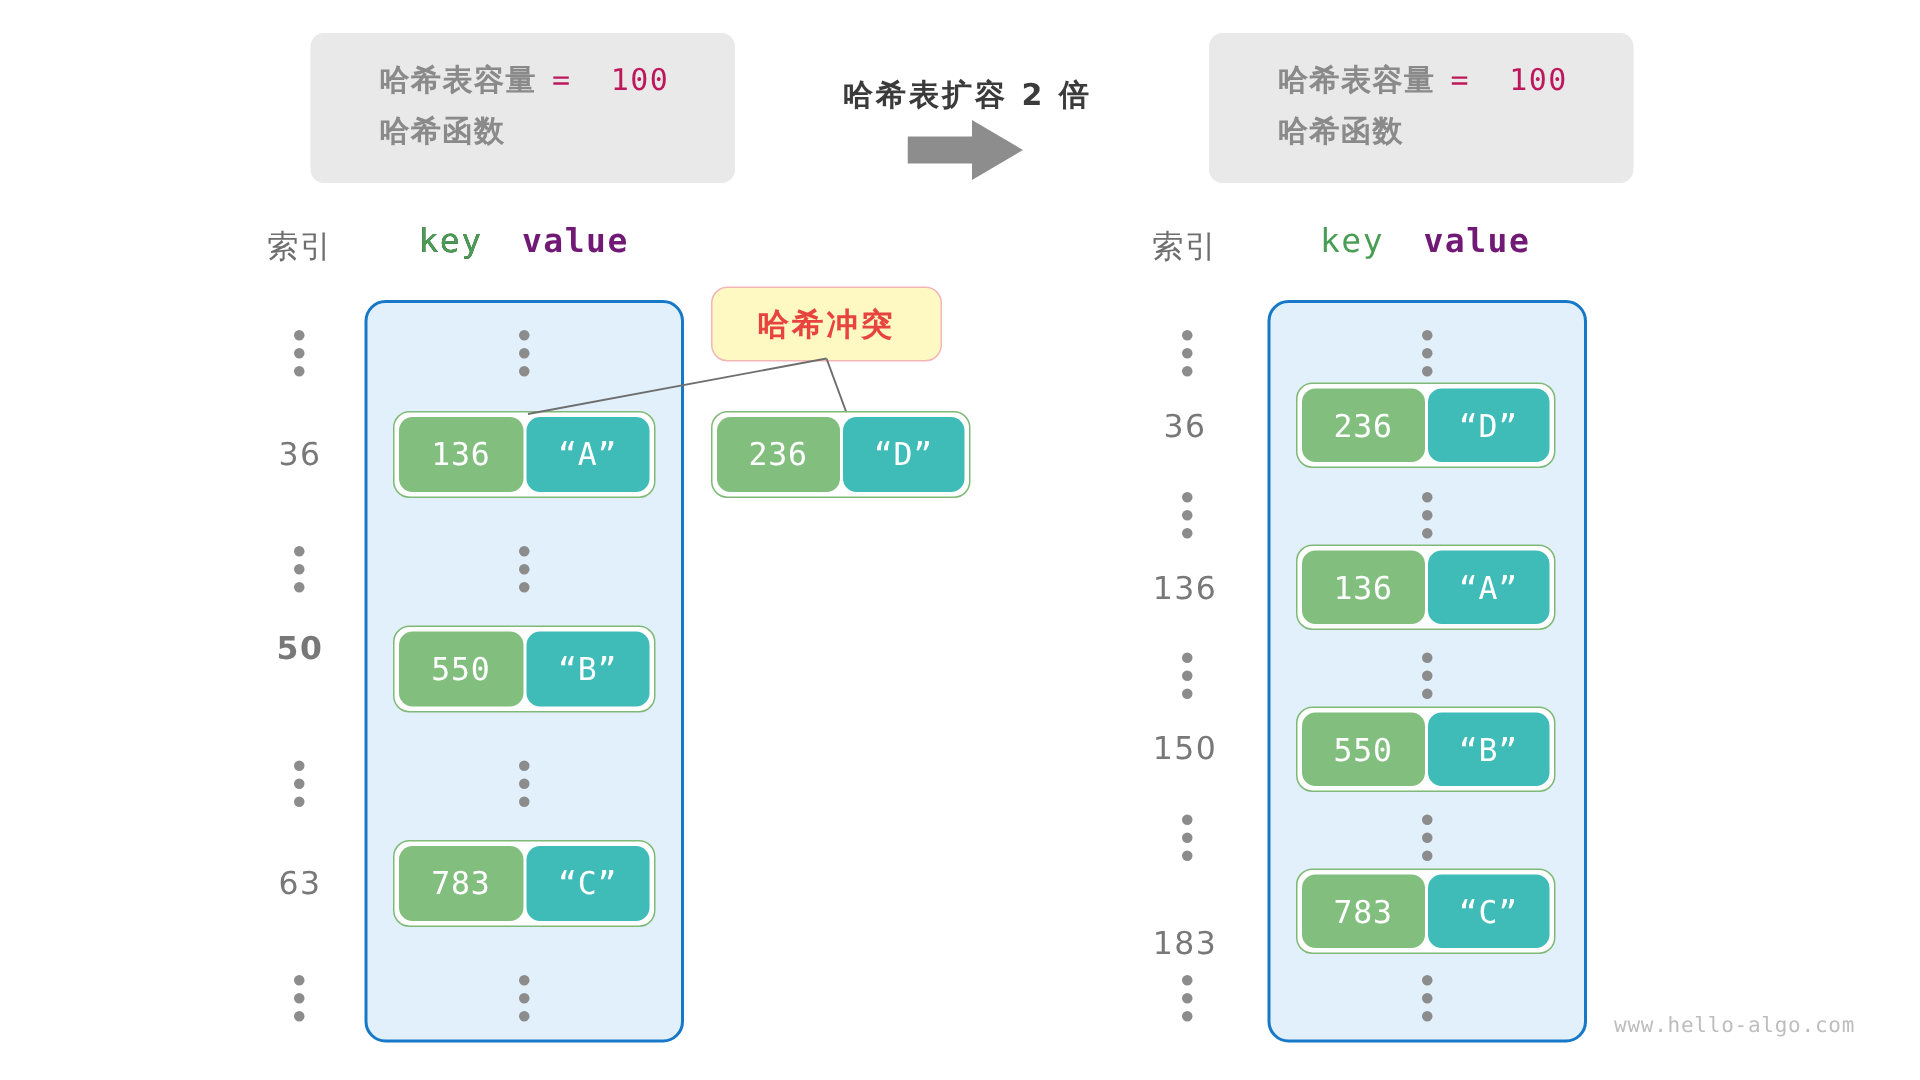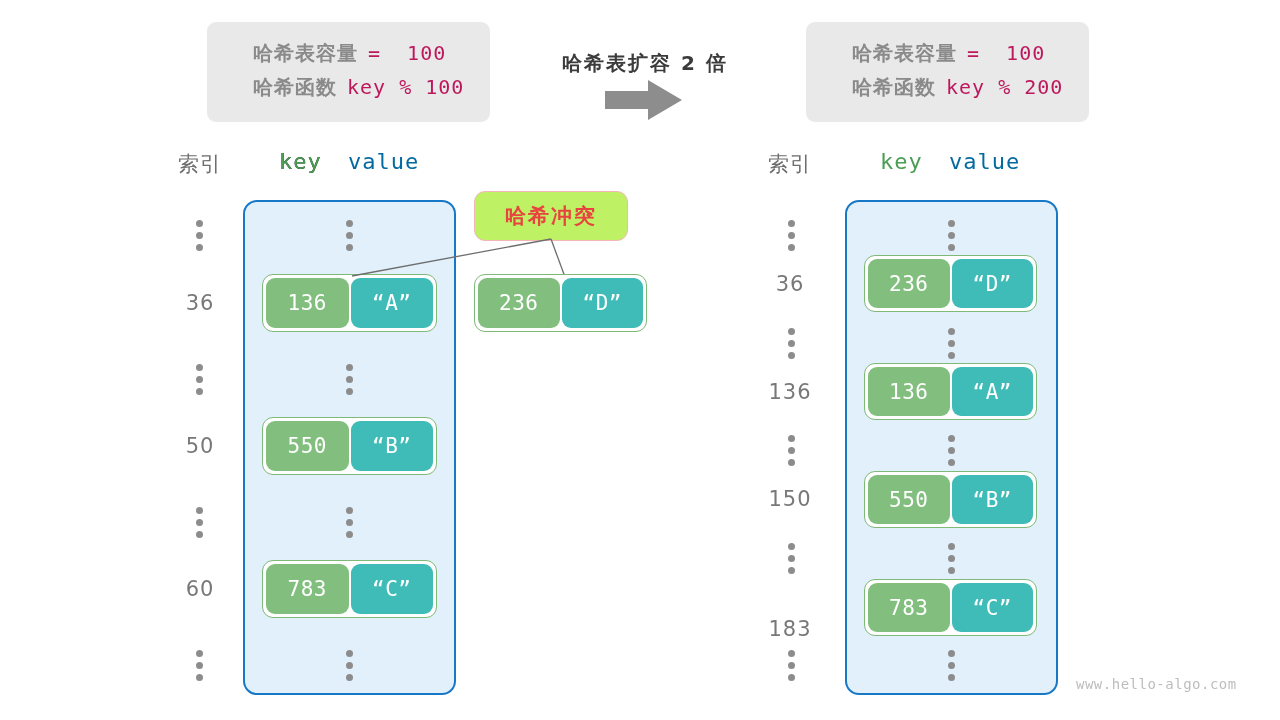--- a/index.html
+++ b/index.html
@@ -40,21 +40,21 @@
   .hdr-index{
     position:absolute;font-size:21px;color:#6e6e6e;
     letter-spacing:1px;text-align:center;
   }
   .hdr-kv{
     position:absolute;
     font-family:"DejaVu Sans Mono","Liberation Mono",monospace;
     font-size:22px;letter-spacing:1px;white-space:pre;
   }
   .hdr-key{color:#4a9e54;}
-  .hdr-val{color:#0369a1;}
+  .hdr-val{color:#701a75;font-weight:bold;}
 
   
   .bucket{
     position:absolute;background:#e2f0fb;
     border:2px solid #1878c8;border-radius:14px;box-sizing:border-box;
   }
 
   
   .idx{
     position:absolute;font-size:21px;color:#787878;
@@ -79,21 +79,21 @@
     display:flex;align-items:center;justify-content:center;
     font-family:"DejaVu Sans Mono","Liberation Mono",monospace;
     font-size:21px;color:#ffffff;letter-spacing:0.5px;box-sizing:border-box;
   }
   .cell-key{background:#82bf7f;border-radius:9px;}
   .cell-val{background:#3fbcb8;border-radius:9px;}
   .pair-free{background:#ffffff;}
 
   
   .badge{
-    position:absolute;background:#bef264;border:1.5px solid #f3b6b6;
+    position:absolute;background:#fef9c3;border:1.5px solid #f3b6b6;
     border-radius:11px;display:flex;align-items:center;justify-content:center;
     font-weight:bold;font-size:21px;color:#e8443f;letter-spacing:2px;
   }
 
   
   .watermark{
     position:absolute;
     font-family:"DejaVu Sans Mono","Liberation Mono",monospace;
     font-size:14px;color:#bdbdbd;letter-spacing:0.5px;
   }
@@ -105,40 +105,38 @@
 
 <div class="stage">
 
   <div class="info-box" style="left:207px;top:22px;width:283px;height:100px;">
     <div class="info-line">
       <span class="info-label">哈希表容量</span>
       <span class="info-expr" style="margin-left:10px;">=  100</span>
     </div>
     <div class="info-line">
       <span class="info-label">哈希函数</span>
-      <span class="info-expr" style="margin-left:10px;">key % 100</span>
     </div>
   </div>
 
   <div class="mid-title" style="left:525px;top:30px;width:240px;margin-top:20px;">哈希表扩容 2 倍</div>
 
   <div class="arrow" style="left:605px;top:80px;width:77px;height:40px;">
     <svg width="77" height="40" viewBox="0 0 77 40">
       <polygon points="0,11 43,11 43,0 77,20 43,40 43,29 0,29" fill="#8d8d8d"></polygon>
     </svg>
   </div>
 
   <div class="info-box" style="left:806px;top:22px;width:283px;height:100px;">
     <div class="info-line">
       <span class="info-label">哈希表容量</span>
       <span class="info-expr" style="margin-left:10px;">=  100</span>
     </div>
     <div class="info-line">
       <span class="info-label">哈希函数</span>
-      <span class="info-expr" style="margin-left:10px;">key % 200</span>
     </div>
   </div>
 
   <div class="hdr-index" style="left:160px;top:150px;width:80px;">索引</div>
   <div class="hdr-kv" style="left:279px;top:149px;">key</div>
   <div class="hdr-kv hdr-key" style="left:279px;top:149px;">key</div>
   <div class="hdr-kv hdr-val" style="left:348px;top:149px;">value</div>
 
   <div class="bucket" style="left:243px;top:200px;width:213px;height:495px;"></div>
 
@@ -146,27 +144,27 @@
       <i></i>
       <i></i>
       <i></i>
     </div>
   <div class="idx" style="left:160px;top:291px;width:80px;">36</div>
   <div class="vdots" style="left:196px;top:364px;">
       <i></i>
       <i></i>
       <i></i>
     </div>
-  <div class="idx" style="left:160px;top:434px;width:80px;">50</div>
+  <div class="idx" style="left:160px;top:420px;width:80px;font-weight:bold;">50</div>
   <div class="vdots" style="left:196px;top:507px;">
       <i></i>
       <i></i>
       <i></i>
     </div>
-  <div class="idx" style="left:160px;top:577px;width:80px;">60</div>
+  <div class="idx" style="left:160px;top:577px;width:80px;">63</div>
   <div class="vdots" style="left:196px;top:650px;">
       <i></i>
       <i></i>
       <i></i>
     </div>
 
   <div class="vdots" style="left:346px;top:220px;">
       <i></i>
       <i></i>
       <i></i>

